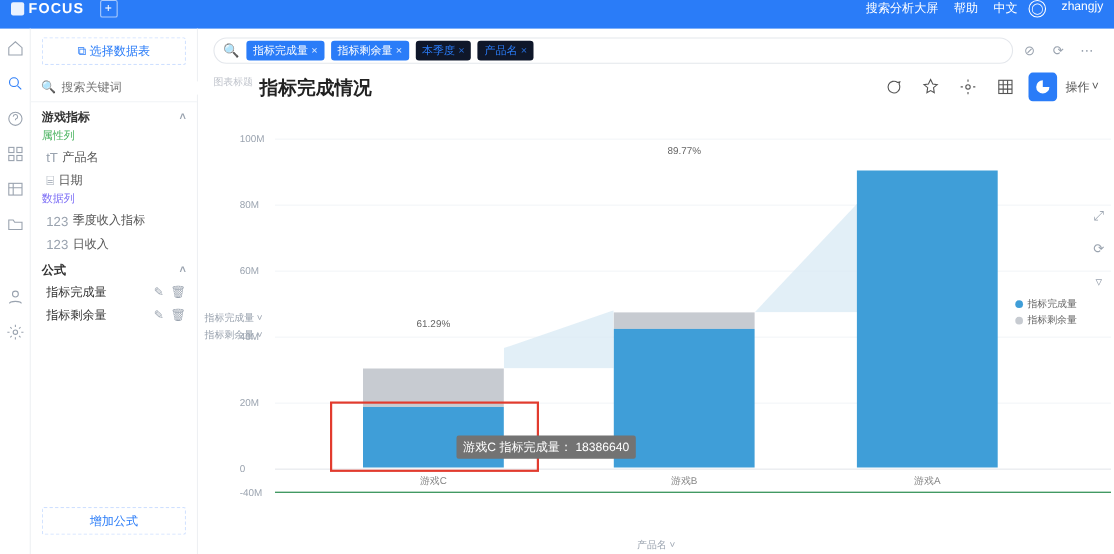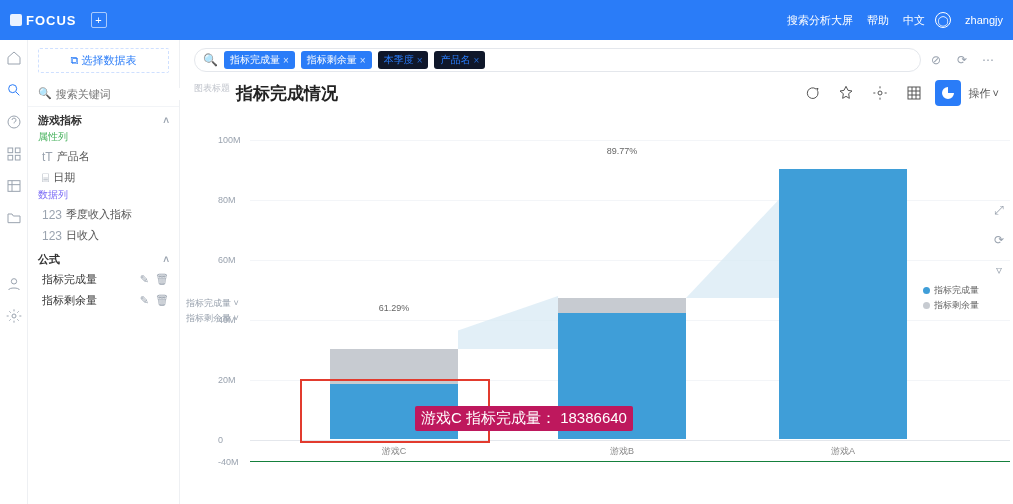--- a/index.html
+++ b/index.html
@@ -1,19 +1,19 @@
 <!DOCTYPE html>
 <html><head>
 <meta charset="utf-8">
 <style>
   * { box-sizing: border-box; margin: 0; padding: 0; }
   body { font-family: -apple-system, "Helvetica Neue", Arial, sans-serif; font-size: 12px; color: #333; background: #fff; width: 1013px; height: 504px; overflow: hidden; }
 
   
-  .topbar { height: 40px; background: #2a7cf8; color: #fff; display: flex; align-items: center; padding: 0 10px; }
+  .topbar { height: 26px; background: #2a7cf8; color: #fff; display: flex; align-items: flex-start; padding: 0 10px; }
   .topbar .brand { font-weight: 600; letter-spacing: 1px; font-size: 13px; display: flex; align-items: center; gap: 4px; }
   .topbar .brand-ico { display: inline-block; width: 12px; height: 12px; background: #fff; border-radius: 2px; opacity: .9; }
   .topbar .plus { margin-left: 14px; width: 16px; height: 16px; border: 1px solid rgba(255,255,255,.6); border-radius: 2px; display: flex; align-items: center; justify-content: center; font-size: 11px; }
   .topbar .spacer { flex: 1; }
   .topbar .tr-item { margin-left: 14px; font-size: 11px; cursor: pointer; }
   .topbar .avatar { width: 16px; height: 16px; border-radius: 50%; border: 1px solid #fff; margin-left: 10px; display: inline-flex; align-items: center; justify-content: center; font-size: 10px; }
 
   .app { display: flex; height: calc(504px - 26px); }
 
   
@@ -88,21 +88,21 @@
 
   .legend { position: absolute; right: 34px; top: 170px; font-size: 9px; color: #666; }
   .legend div { display: flex; align-items: center; gap: 4px; margin: 2px 0; }
   .dot { width: 7px; height: 7px; border-radius: 50%; display: inline-block; }
 
   .right-float { position: absolute; right: 6px; top: 90px; display: flex; flex-direction: column; gap: 14px; color: #9aa3af; }
   .right-float div { width: 16px; height: 16px; display: flex; align-items: center; justify-content: center; cursor: pointer; }
 
   .hot-rect { position: absolute; border: 2px solid #e23b2e; pointer-events: none; }
 
-  .tooltip { position: absolute; background: #be185d; color: #fff; font-size: 15px; padding: 3px 6px; border-radius: 2px; white-space: nowrap; }
+  .tooltip { position: absolute; background: #737373; color: #fff; font-size: 11px; padding: 3px 6px; border-radius: 2px; white-space: nowrap; }
 
   .x-axis-sel { position: absolute; bottom: 2px; left: 50%; transform: translateX(-50%); font-size: 9px; color: #9aa3af; }
   .x-axis-sel::after { content: " ˅"; }
 
 </style>
 </head>
 <body>
 
 <div class="topbar">
   <span class="brand">
@@ -218,20 +218,23 @@
         </span>
     </div>
     <div class="formula-row">
       <span>指标剩余量</span>
       <span class="acts">
           <span>✎</span>
           <span>🗑</span>
         </span>
     </div>
 
+    <div class="sp-bottom">
+      <button class="sp-btn">增加公式</button>
+    </div>
   </div>
 
   <div class="main">
 
     <div class="search-row">
       <div class="search-box">
         <span class="sicon">🔍</span>
         <span class="pill">
             <span>指标完成量</span>
             <span class="x">×</span>

